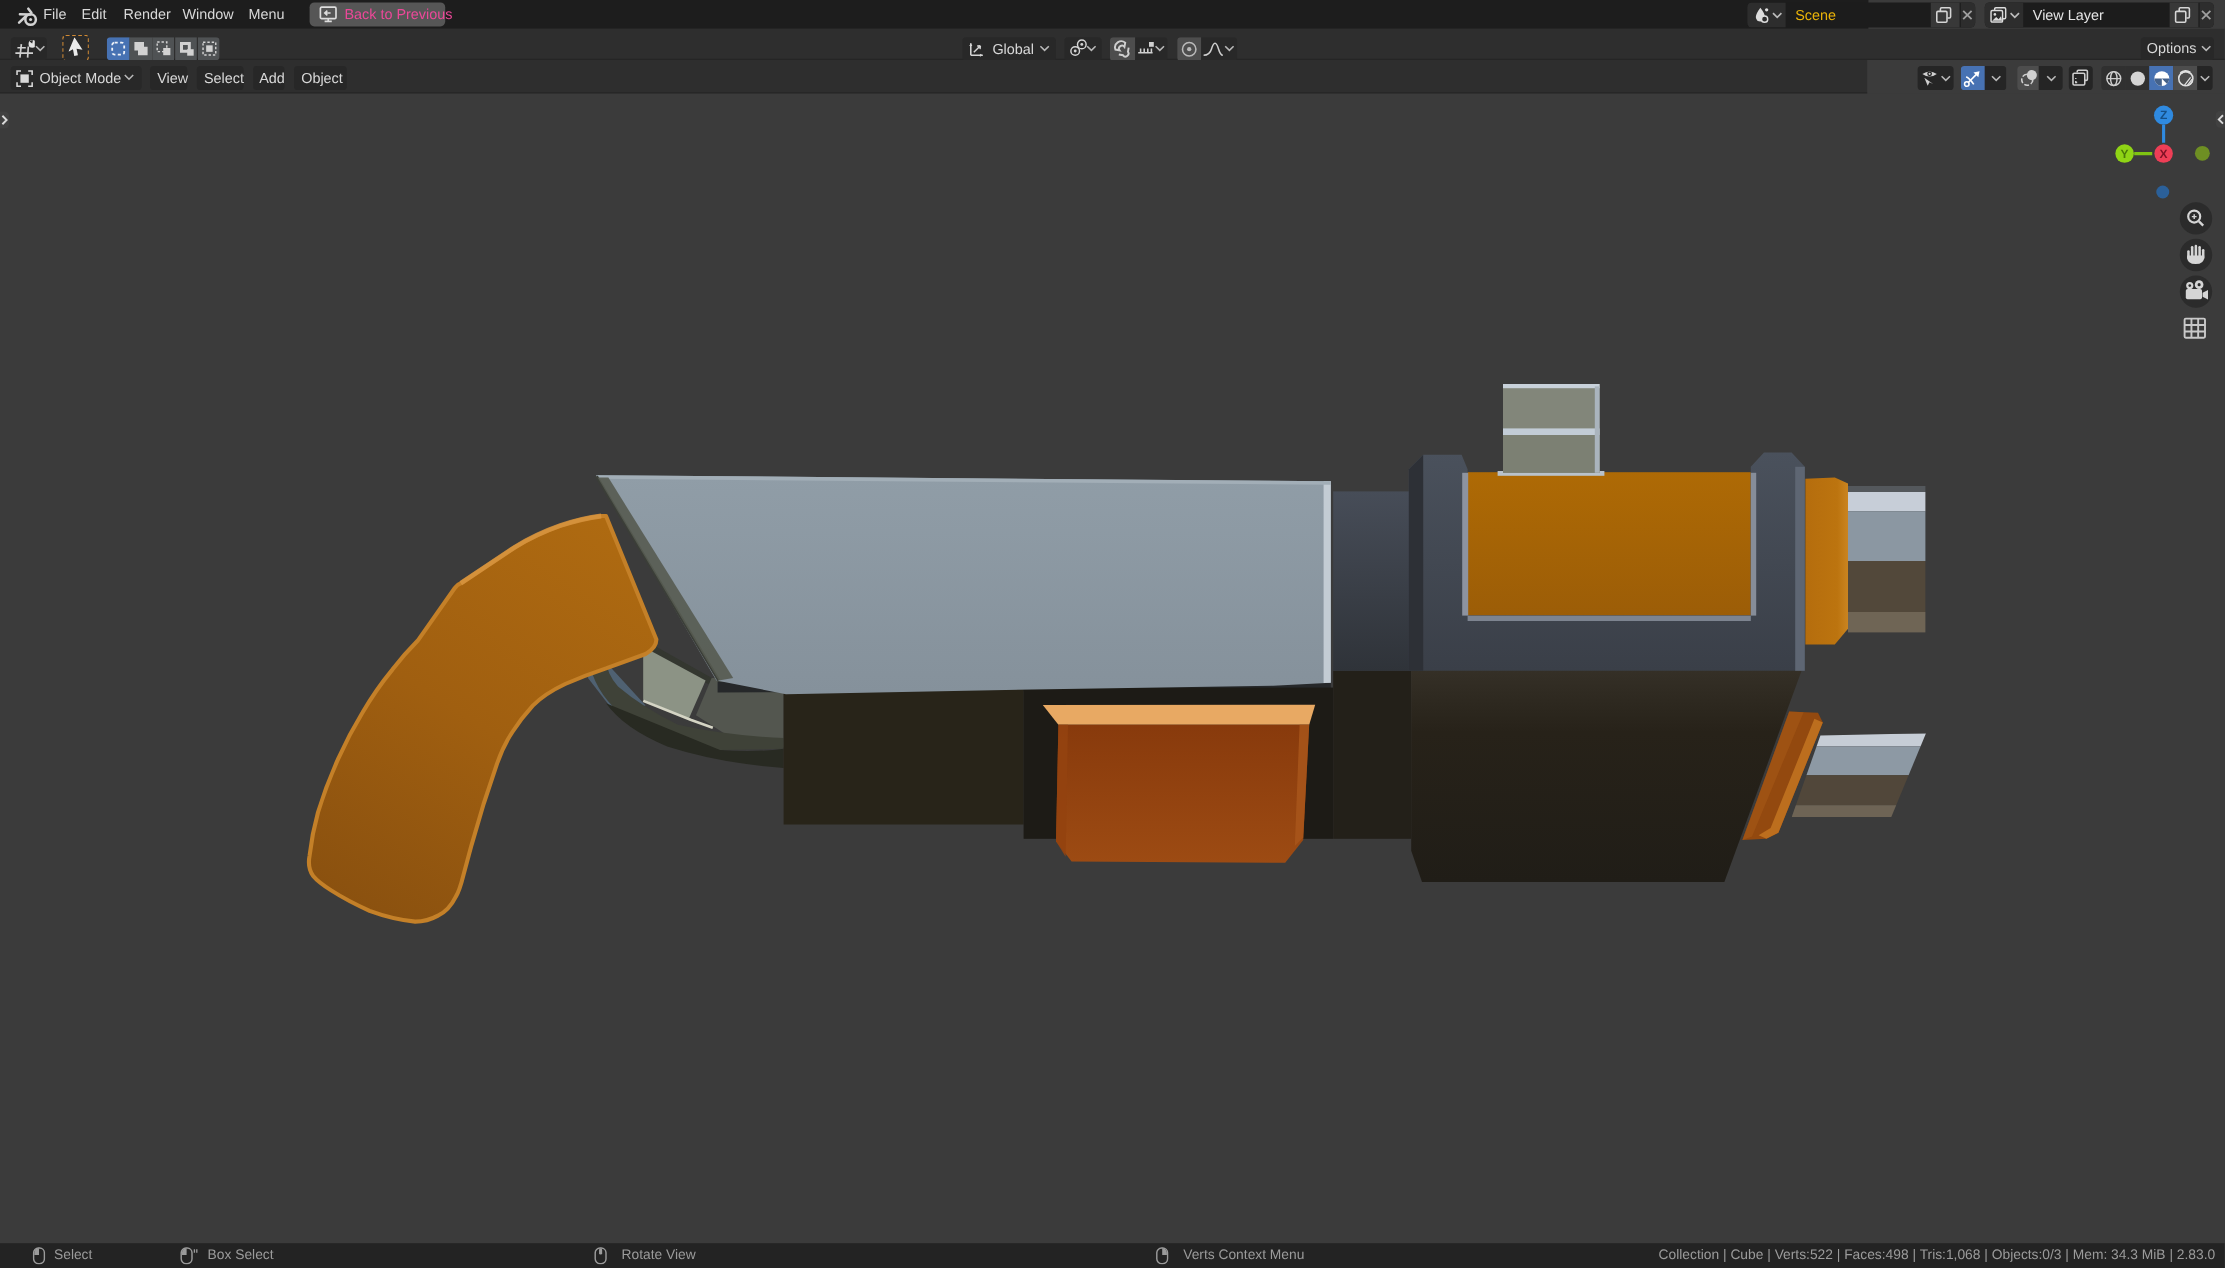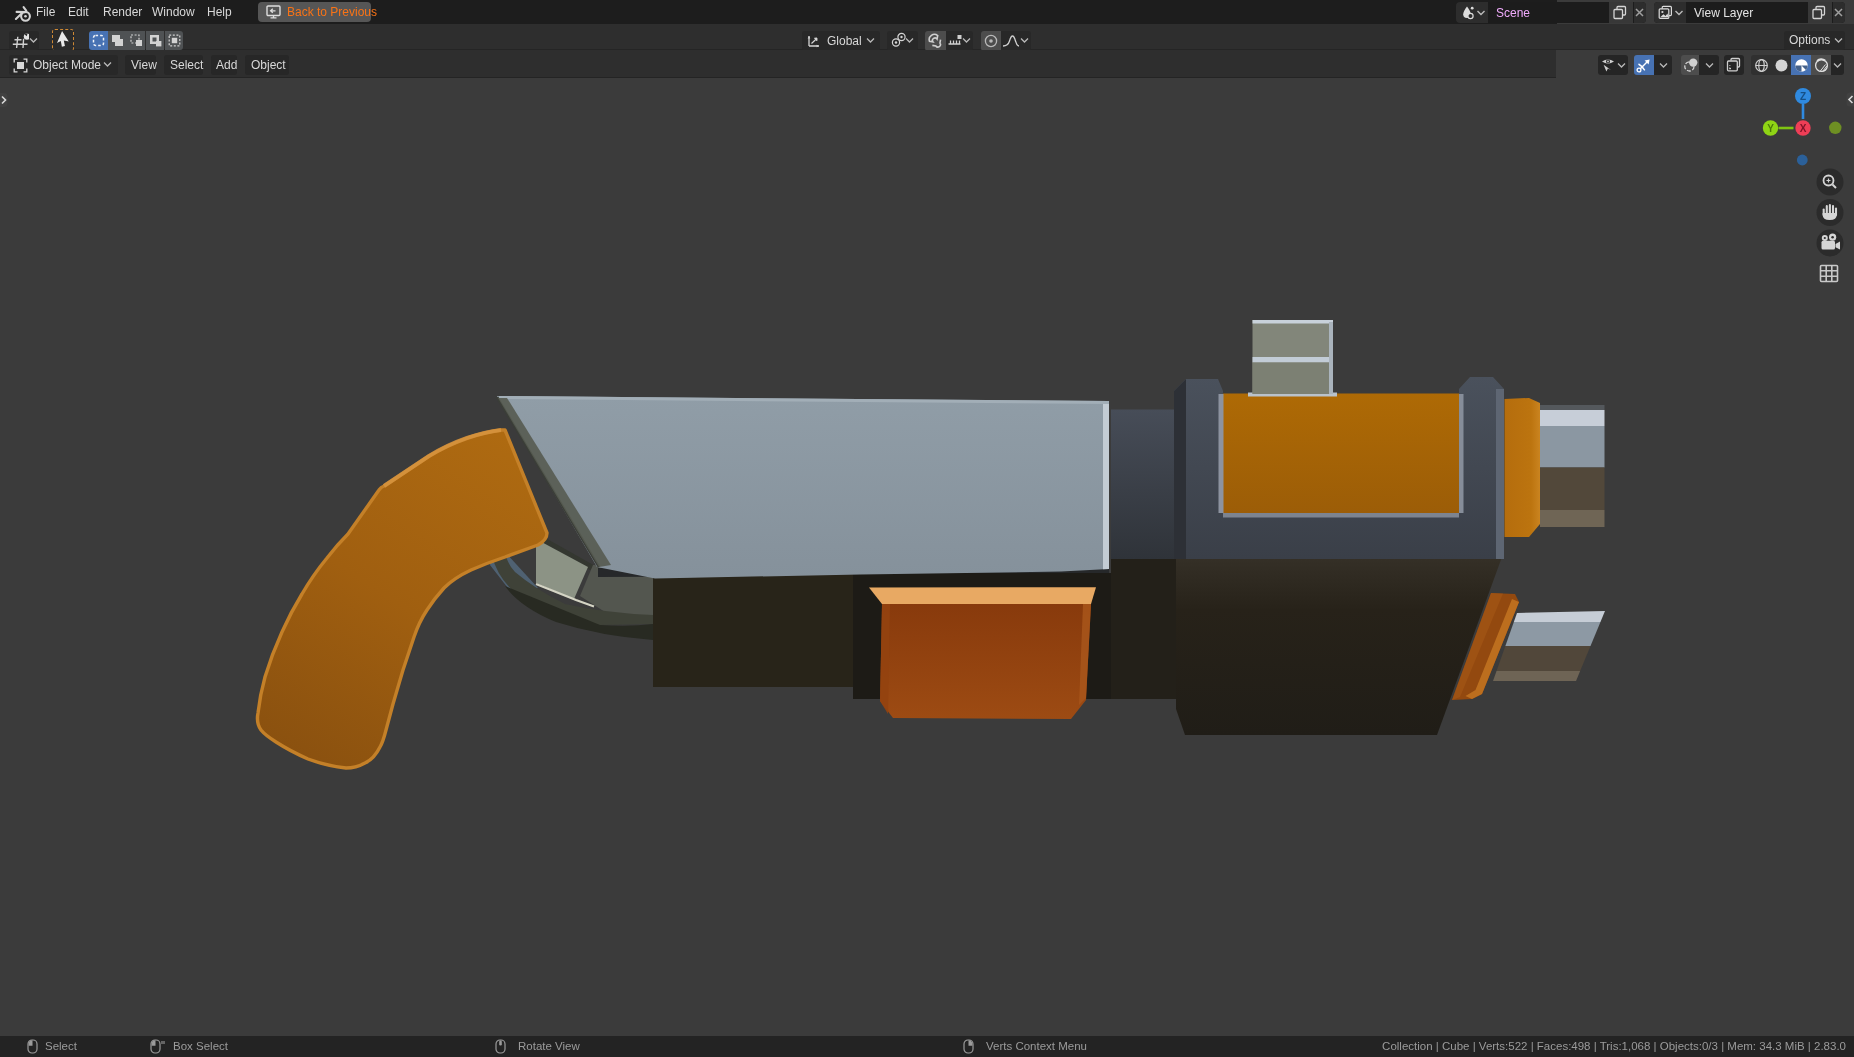--- a/index.html
+++ b/index.html
@@ -28,43 +28,43 @@
         <path d="M17.6,5.2 L20.2,8.7" stroke-width="2.1"></path>
         <path d="M10.6,9.9 L19.2,10.1" stroke-width="2.1"></path>
         <path d="M9.9,16.9 L15.6,11.4" stroke-width="2.1"></path>
       </g>
       <circle cx="19.5" cy="14.3" r="1.3" fill="#d2d2d2"></circle>
     </svg>
     <div class="mtxt" style="left:36px">File</div>
     <div class="mtxt" style="left:68px">Edit</div>
     <div class="mtxt" style="left:103px">Render</div>
     <div class="mtxt" style="left:152px">Window</div>
-    <div class="mtxt" style="left:207px">Help</div>
+    <div class="mtxt" style="left:207px">Menu</div>
 
     <div class="abs" style="left:258px;top:2px;width:113px;height:20px;background:#565656;border-radius:4px;"></div>
     <svg class="abs" style="left:265px;top:4px" width="18" height="16" viewBox="0 0 18 16">
       <rect x="2" y="2" width="13" height="9.5" rx="1" fill="none" stroke="#ddd" stroke-width="1.4"></rect>
       <path d="M10.5,6.8 H6.2 M7.8,4.8 L5.6,6.8 L7.8,8.8" fill="none" stroke="#ddd" stroke-width="1.3"></path>
       <path d="M8.5,11.5 v2 M5.5,13.8 h6" stroke="#ddd" stroke-width="1.3"></path>
     </svg>
-    <div class="mtxt" style="left:287px;top:5px;color:#f97316">Back to Previous</div>
+    <div class="mtxt" style="left:287px;top:5px;color:#ec4899">Back to Previous</div>
 
     <div class="abs" style="left:1456px;top:2px;width:190px;height:21px;border-radius:4px;overflow:hidden;background:#1c1c1c">
       <div class="abs" style="left:0;top:0;width:32px;height:21px;background:#2d2d2d"></div>
       <div class="abs" style="left:153px;top:0;width:24px;height:21px;background:#383838"></div>
       <div class="abs" style="left:178px;top:0;width:12px;height:21px;background:#2d2d2d"></div>
       <svg class="abs" style="left:4px;top:3px" width="15" height="15" viewBox="0 0 15 15">
         <path d="M7,1.5 Q10.8,6.5 10.8,9.2 A3.8,3.8 0 0 1 3.2,9.2 Q3.2,6.5 7,1.5 Z" fill="#dcdcdc"></path>
         <circle cx="10.5" cy="11" r="2.6" fill="#2d2d2d" stroke="#dcdcdc" stroke-width="1.2"></circle>
         <circle cx="12.2" cy="3.2" r="1.4" fill="#dcdcdc"></circle>
       </svg>
       <svg class="abs" style="left:20px;top:7px" width="10" height="8" viewBox="0 0 10 8">
           <path d="M1.5,2 L5,5.5 L8.5,2" fill="none" stroke="#bbb" stroke-width="1.4"></path>
         </svg>
-      <div class="btxt abs" style="left:40px;top:3.5px;color:#f0abfc">Scene</div>
+      <div class="btxt abs" style="left:40px;top:3.5px;color:#eab308">Scene</div>
       <svg class="abs" style="left:156px;top:3px" width="16" height="16" viewBox="0 0 16 16">
         <rect x="2" y="4.5" width="8.5" height="9" rx="1" fill="none" stroke="#d5d5d5" stroke-width="1.3"></rect>
         <path d="M5,4.5 V2.5 a1,1 0 0 1 1,-1 h6.5 a1,1 0 0 1 1,1 v6.5 a1,1 0 0 1 -1,1 H11" fill="none" stroke="#d5d5d5" stroke-width="1.3"></path>
       </svg>
       <svg class="abs" style="left:178px;top:5px" width="11" height="11" viewBox="0 0 11 11">
           <path d="M2,2 L9,9 M9,2 L2,9" stroke="#9f9f9f" stroke-width="1.5"></path>
         </svg>
     </div>
 
     <div class="abs" style="left:1654px;top:2px;width:191px;height:21px;border-radius:4px;overflow:hidden;background:#1c1c1c">

